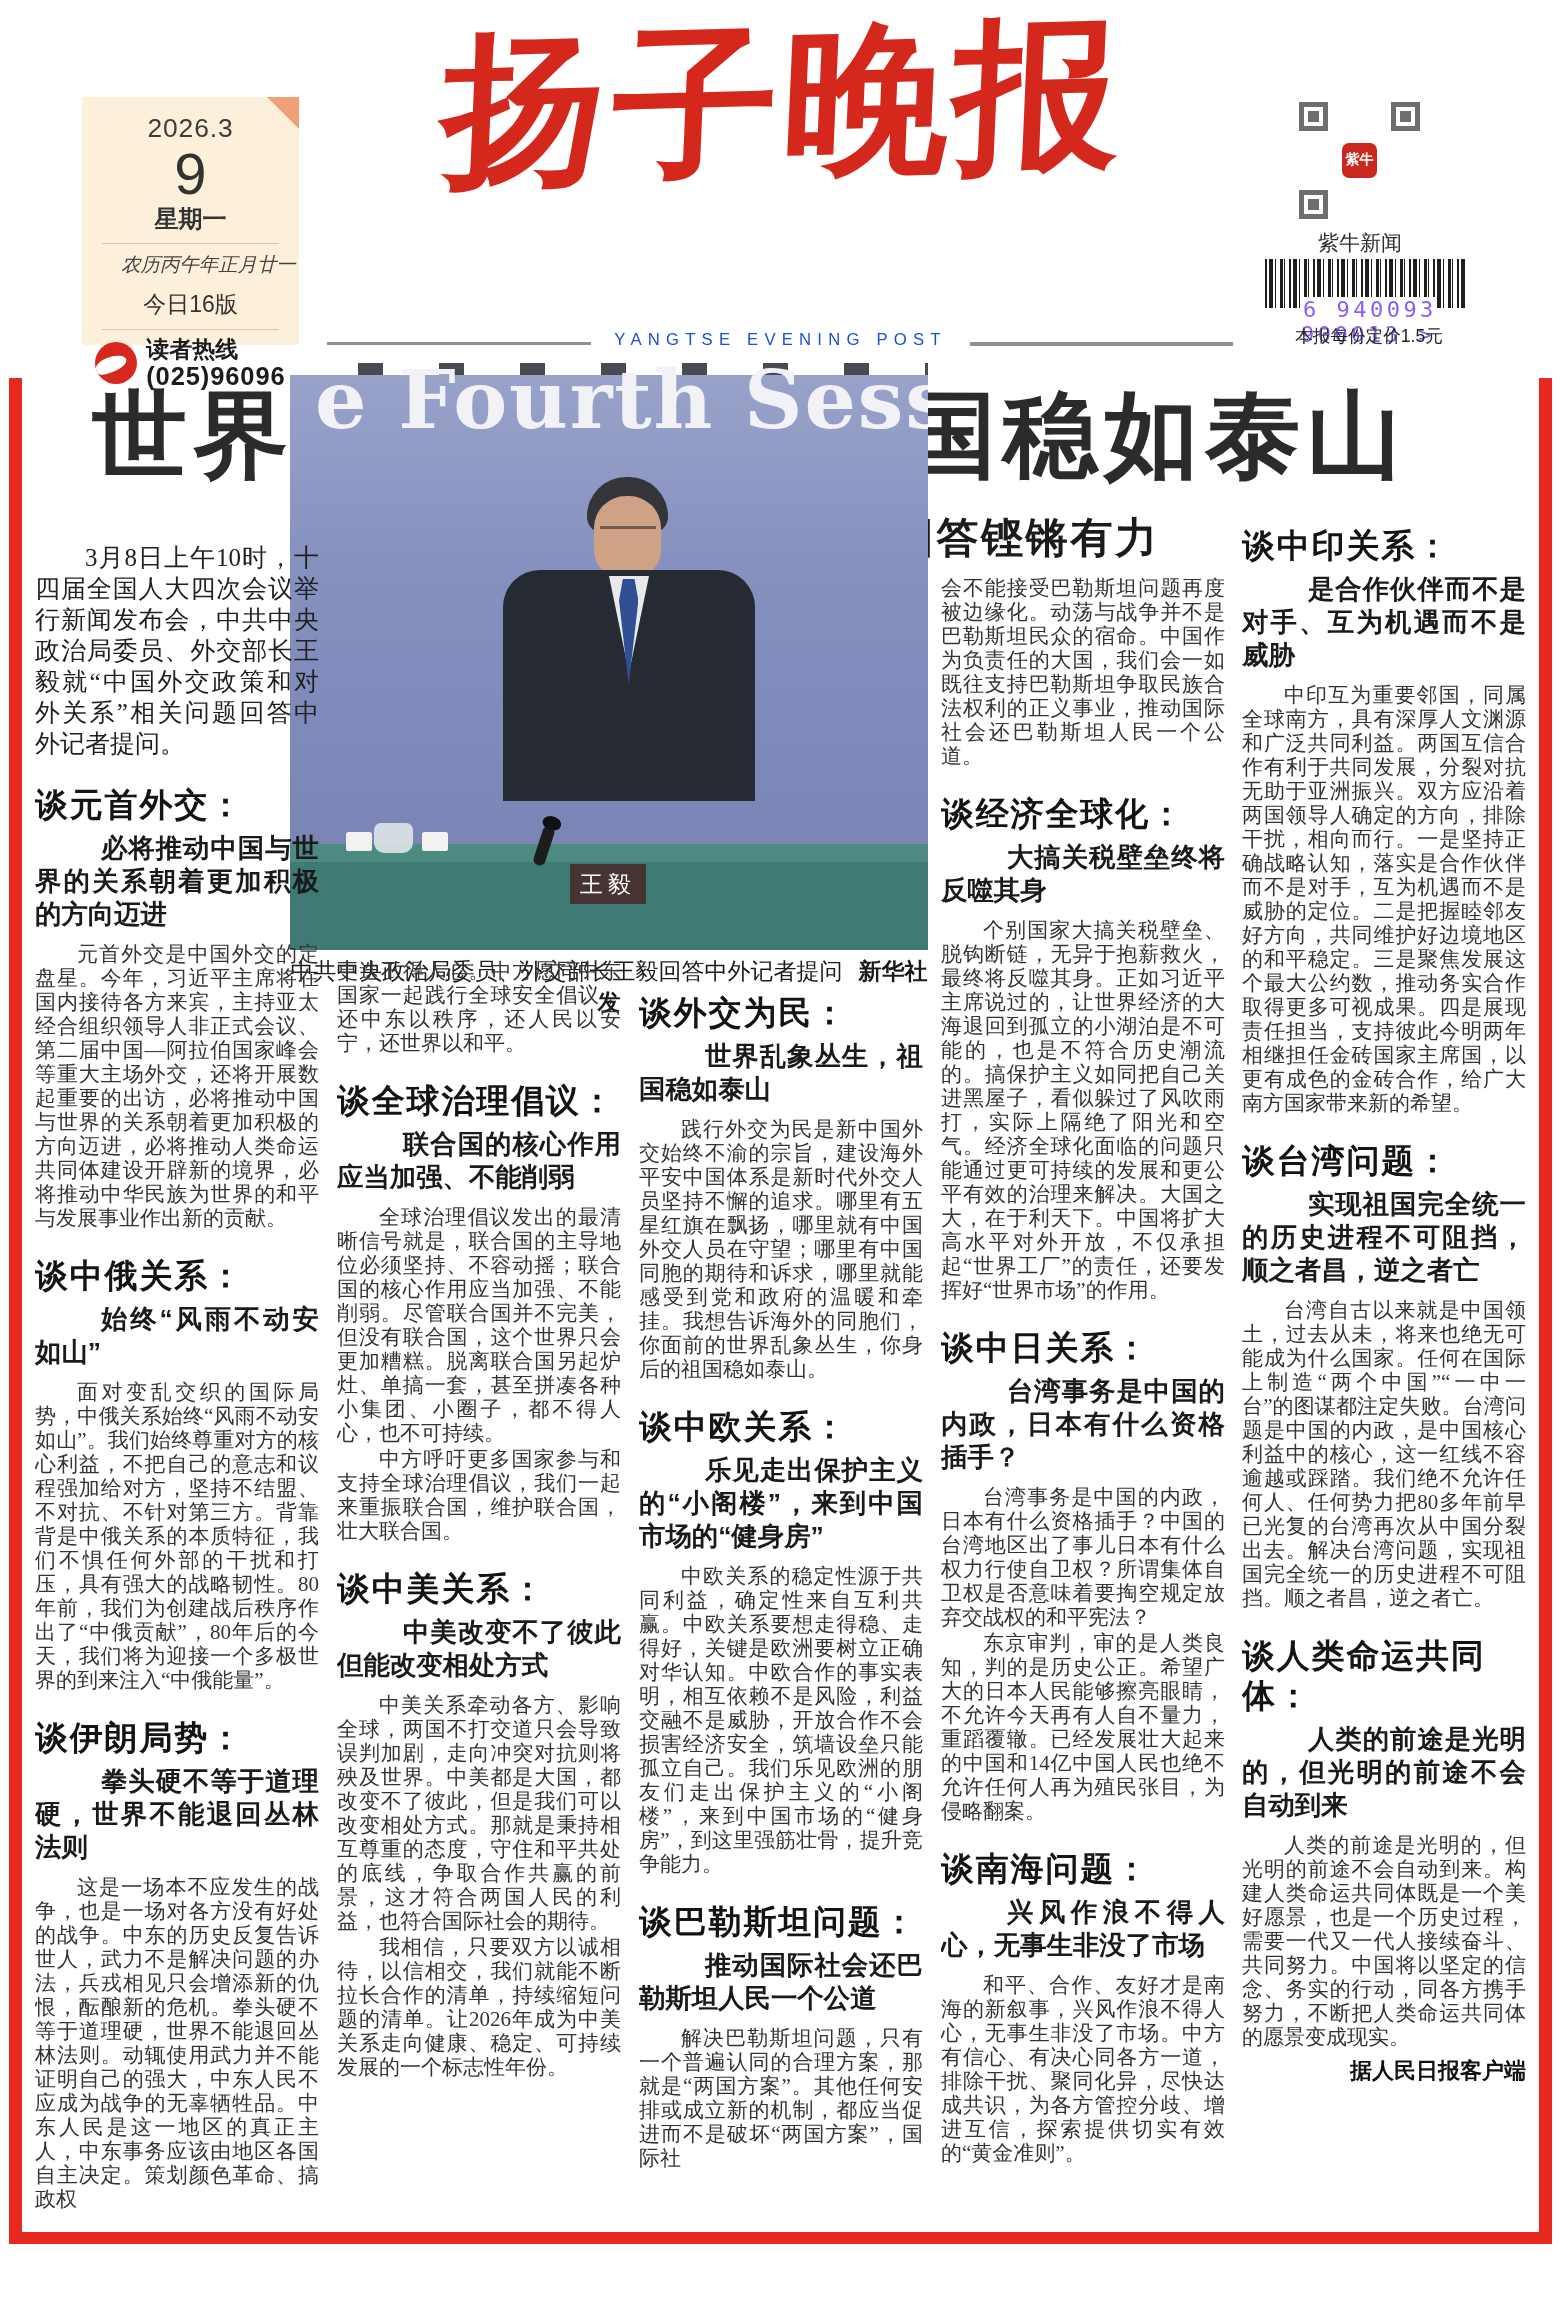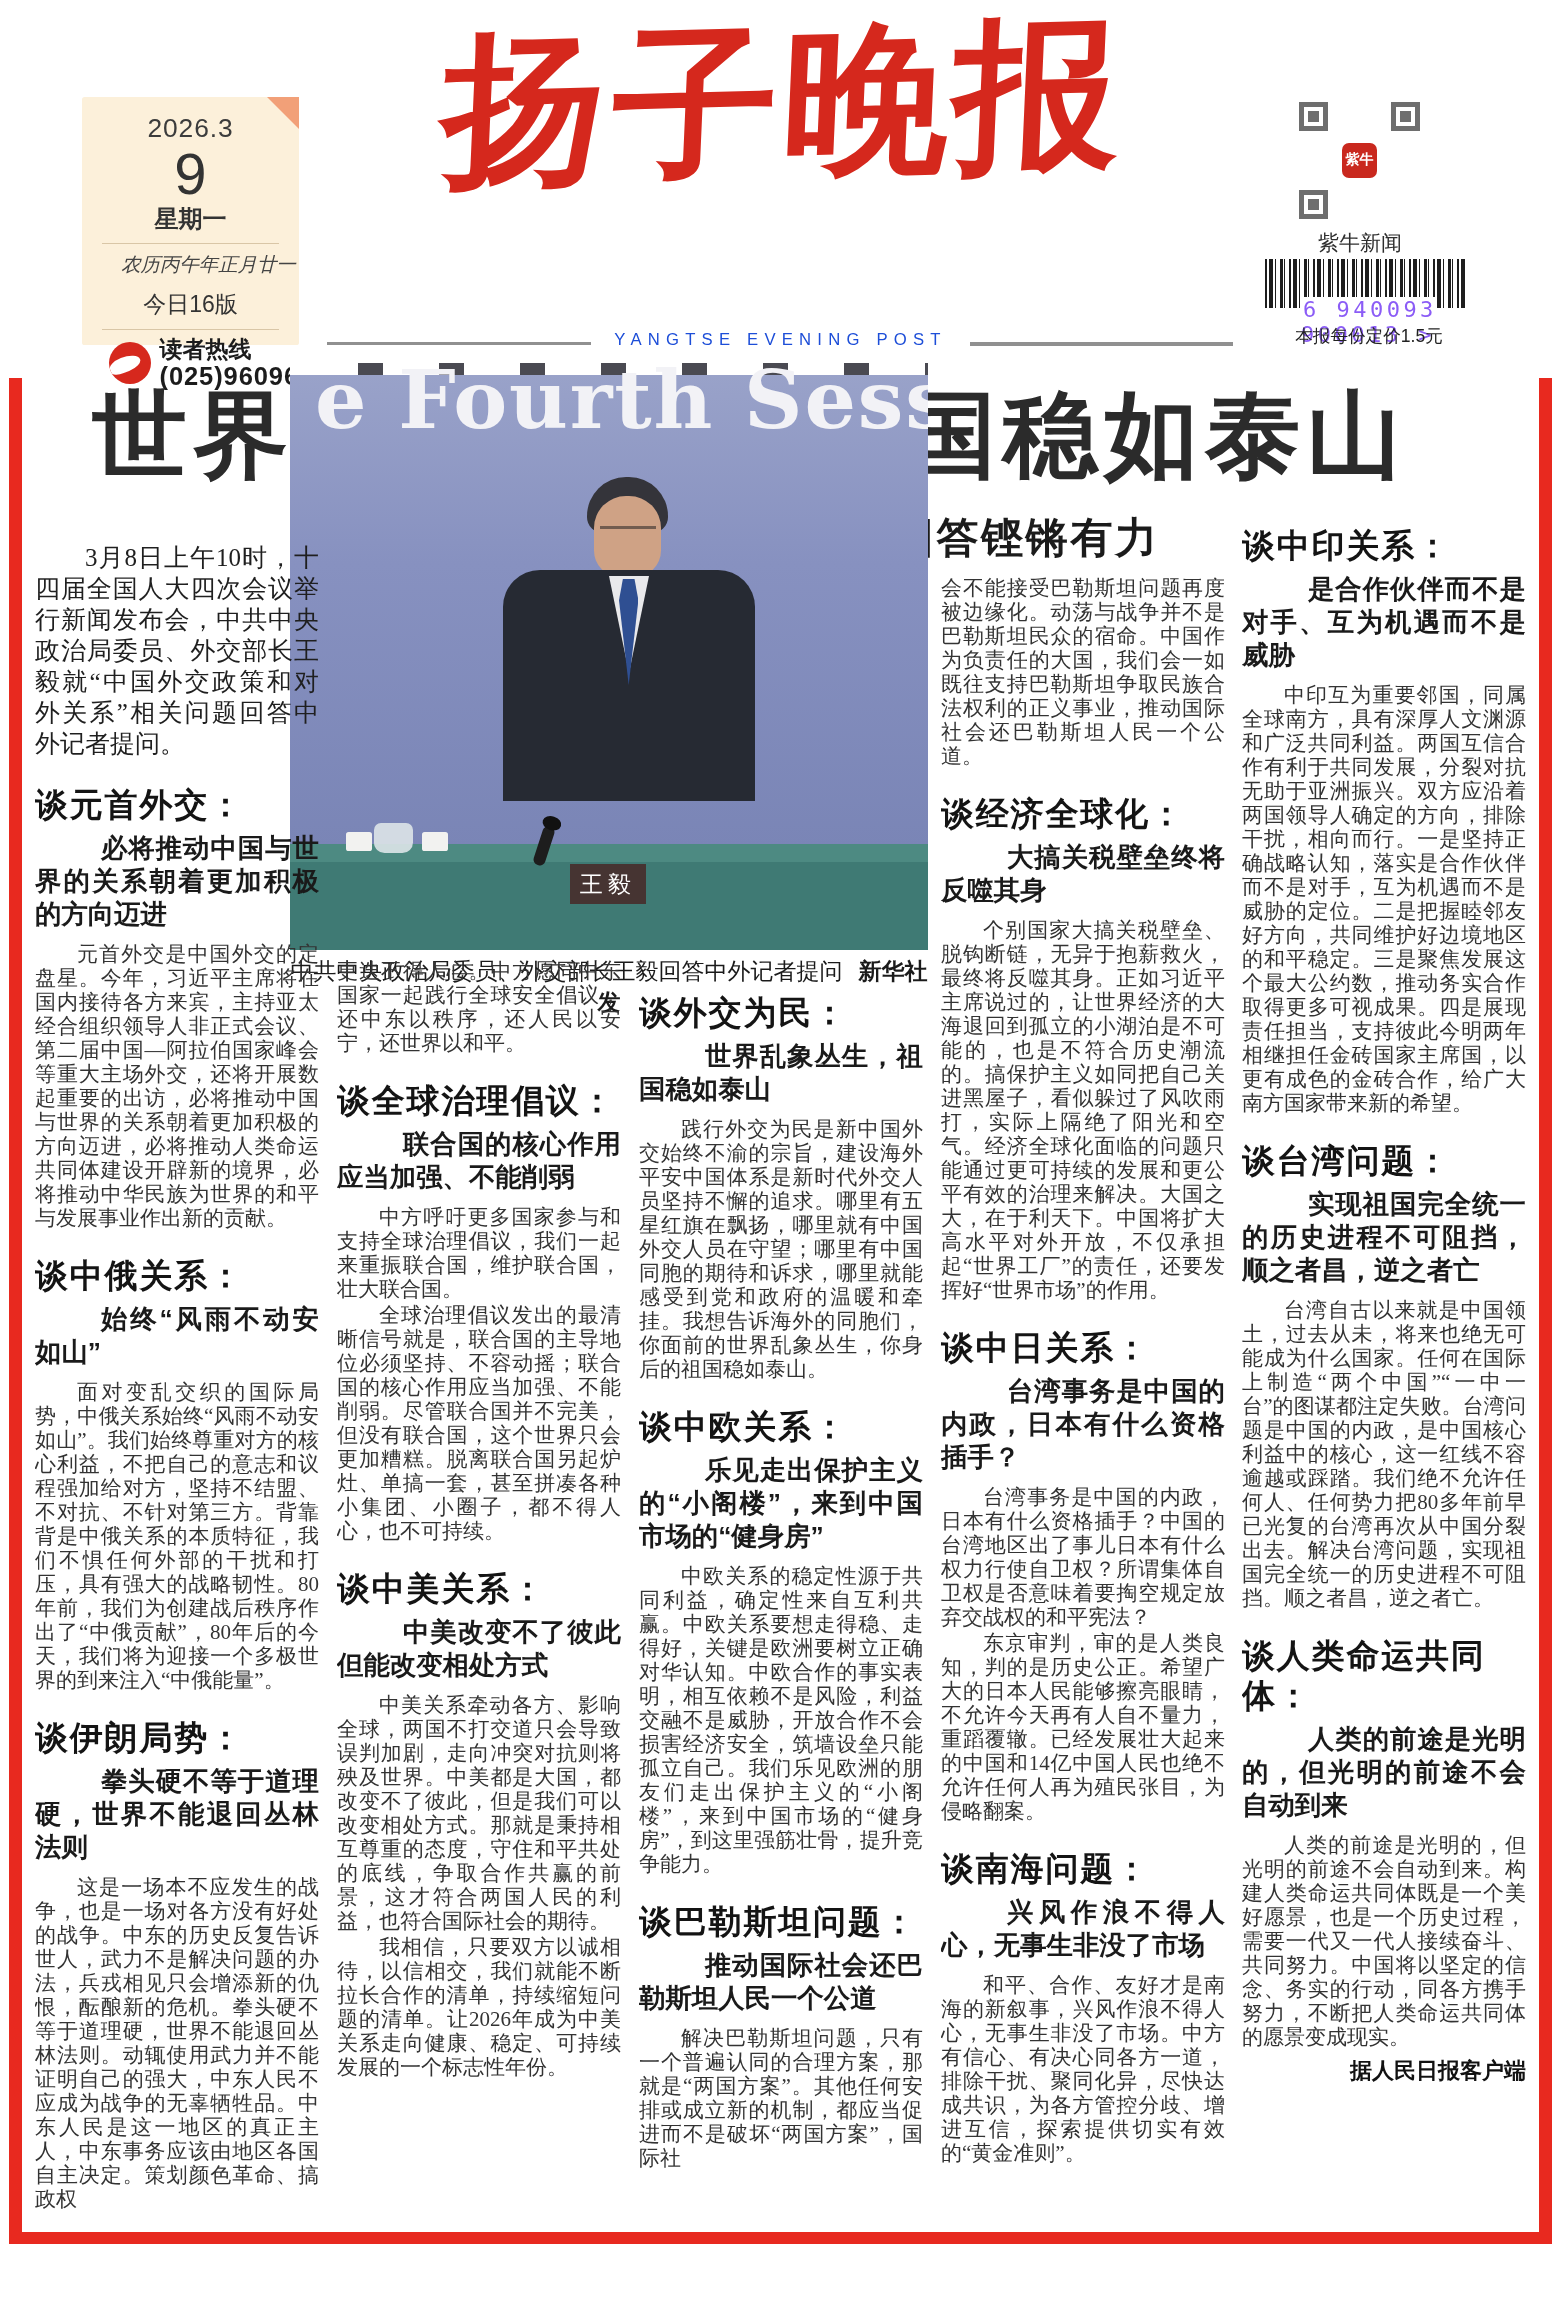--- a/index.html
+++ b/index.html
@@ -10,21 +10,21 @@
   .date-box{position:absolute;left:82px;top:97px;width:217px;height:248px;
             background:#fcf0da;border-radius:2.6px;text-align:center;}
   .date-corner{position:absolute;right:0;top:0;width:0;height:0;
                border-left:32px solid transparent;border-top:32px solid #f2a078;}
   .date-ym{margin-top:16px;font-size:26.4px;color:#3c3c3c;letter-spacing:0.9px;}
   .date-day{font-size:58px;line-height:55px;color:#333;margin-top:1.8px;}
   .date-week{font-size:24px;font-weight:bold;color:#333;margin-top:1.8px;}
   .date-rule{width:82%;height:0.9px;background:#d9c6a6;margin:8.8px auto 7px;}
   .date-lunar{font-family:"Liberation Serif",serif;font-style:italic;font-size:19.4px;color:#444;padding-left:36px;}
   .date-pages{font-size:23px;color:#333;margin-top:11px;}
-  .hotline-row{display:flex;align-items:center;justify-content:flex-end;gap:8.8px;margin-top:1px;}
+  .hotline-row{display:flex;align-items:center;justify-content:center;gap:8.8px;margin-top:1px;}
   .hotline-logo{position:relative;width:42px;height:42px;border-radius:50%;
                 background:#d6281d;overflow:hidden;flex:0 0 auto;}
   .hotline-logo::after{content:"";position:absolute;left:0px;top:15px;width:32px;height:15px;
                 background:#fff;border-radius:50% 60% 50% 40%;transform:rotate(-22deg);}
   .hotline-text{text-align:left;font-weight:bold;color:#1c1c1c;}
   .hotline-label{font-size:23px;line-height:25px;}
   .hotline-number{font-size:25.5px;line-height:28px;letter-spacing:0.9px;}
 
   .masthead{position:absolute;left:370px;top:8.8px;width:827px;text-align:center;
             font-family:"DejaVu Serif",serif;font-weight:900;font-size:165px;line-height:185px;
@@ -214,22 +214,22 @@
       <div class="blk-subtitle">始终“风雨不动安如山”</div>
       <div class="blk-para">面对变乱交织的国际局势，中俄关系始终“风雨不动安如山”。我们始终尊重对方的核心利益，不把自己的意志和议程强加给对方，坚持不结盟、不对抗、不针对第三方。背靠背是中俄关系的本质特征，我们不惧任何外部的干扰和打压，具有强大的战略韧性。80年前，我们为创建战后秩序作出了“中俄贡献”，80年后的今天，我们将为迎接一个多极世界的到来注入“中俄能量”。</div>
       <div class="blk-header">谈伊朗局势：</div>
       <div class="blk-subtitle">拳头硬不等于道理硬，世界不能退回丛林法则</div>
       <div class="blk-para">这是一场本不应发生的战争，也是一场对各方没有好处的战争。中东的历史反复告诉世人，武力不是解决问题的办法，兵戎相见只会增添新的仇恨，酝酿新的危机。拳头硬不等于道理硬，世界不能退回丛林法则。动辄使用武力并不能证明自己的强大，中东人民不应成为战争的无辜牺牲品。中东人民是这一地区的真正主人，中东事务应该由地区各国自主决定。策划颜色革命、搞政权</div>
     </div>
   <div class="col" id="col2">
       <div class="blk-paracont">更迭不得人心。中方愿同中东国家一起践行全球安全倡议，还中东以秩序，还人民以安宁，还世界以和平。</div>
       <div class="blk-header">谈全球治理倡议：</div>
       <div class="blk-subtitle">联合国的核心作用应当加强、不能削弱</div>
+      <div class="blk-para">全球治理倡议发出的最清晰信号就是，联合国的主导地位必须坚持、不容动摇；联合国的核心作用应当加强、不能削弱。尽管联合国并不完美，但没有联合国，这个世界只会更加糟糕。脱离联合国另起炉灶、单搞一套，甚至拼凑各种小集团、小圈子，都不得人心，也不可持续。</div>
       <div class="blk-para">中方呼吁更多国家参与和支持全球治理倡议，我们一起来重振联合国，维护联合国，壮大联合国。</div>
-      <div class="blk-para">全球治理倡议发出的最清晰信号就是，联合国的主导地位必须坚持、不容动摇；联合国的核心作用应当加强、不能削弱。尽管联合国并不完美，但没有联合国，这个世界只会更加糟糕。脱离联合国另起炉灶、单搞一套，甚至拼凑各种小集团、小圈子，都不得人心，也不可持续。</div>
       <div class="blk-header">谈中美关系：</div>
       <div class="blk-subtitle">中美改变不了彼此 但能改变相处方式</div>
       <div class="blk-para">中美关系牵动各方、影响全球，两国不打交道只会导致误判加剧，走向冲突对抗则将殃及世界。中美都是大国，都改变不了彼此，但是我们可以改变相处方式。那就是秉持相互尊重的态度，守住和平共处的底线，争取合作共赢的前景，这才符合两国人民的利益，也符合国际社会的期待。</div>
       <div class="blk-para">我相信，只要双方以诚相待，以信相交，我们就能不断拉长合作的清单，持续缩短问题的清单。让2026年成为中美关系走向健康、稳定、可持续发展的一个标志性年份。</div>
     </div>
   <div class="col" id="col3">
       <div class="blk-header">谈外交为民：</div>
       <div class="blk-subtitle">世界乱象丛生，祖国稳如泰山</div>
       <div class="blk-para">践行外交为民是新中国外交始终不渝的宗旨，建设海外平安中国体系是新时代外交人员坚持不懈的追求。哪里有五星红旗在飘扬，哪里就有中国外交人员在守望；哪里有中国同胞的期待和诉求，哪里就能感受到党和政府的温暖和牵挂。我想告诉海外的同胞们，你面前的世界乱象丛生，你身后的祖国稳如泰山。</div>
       <div class="blk-header">谈中欧关系：</div>

